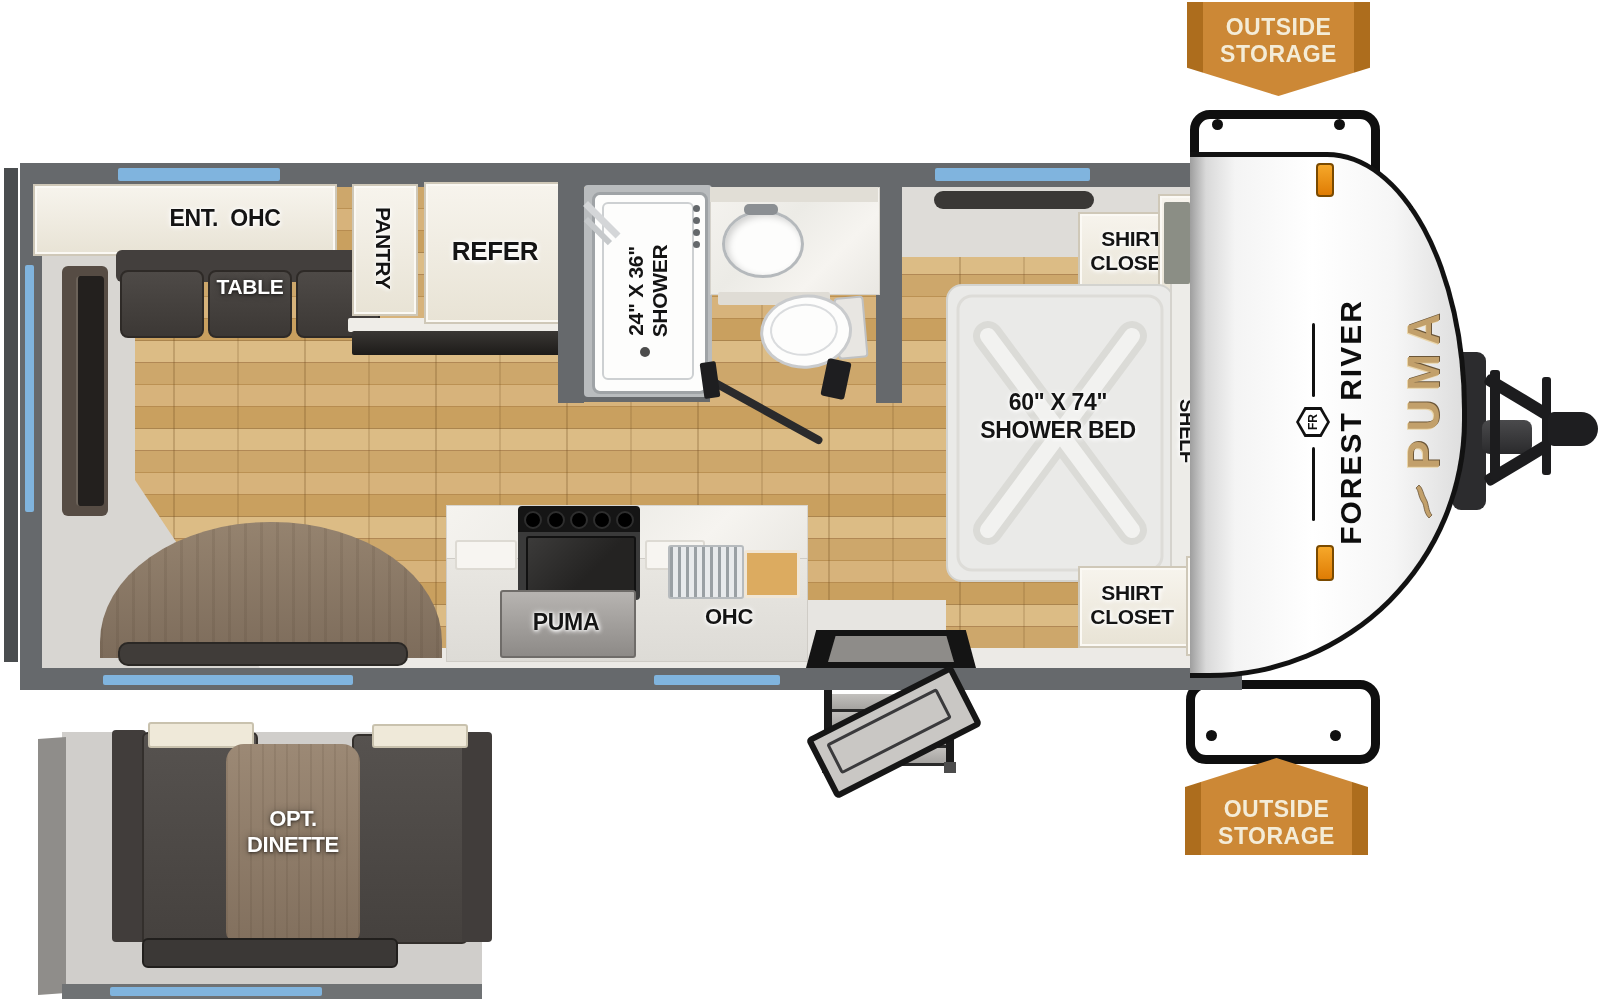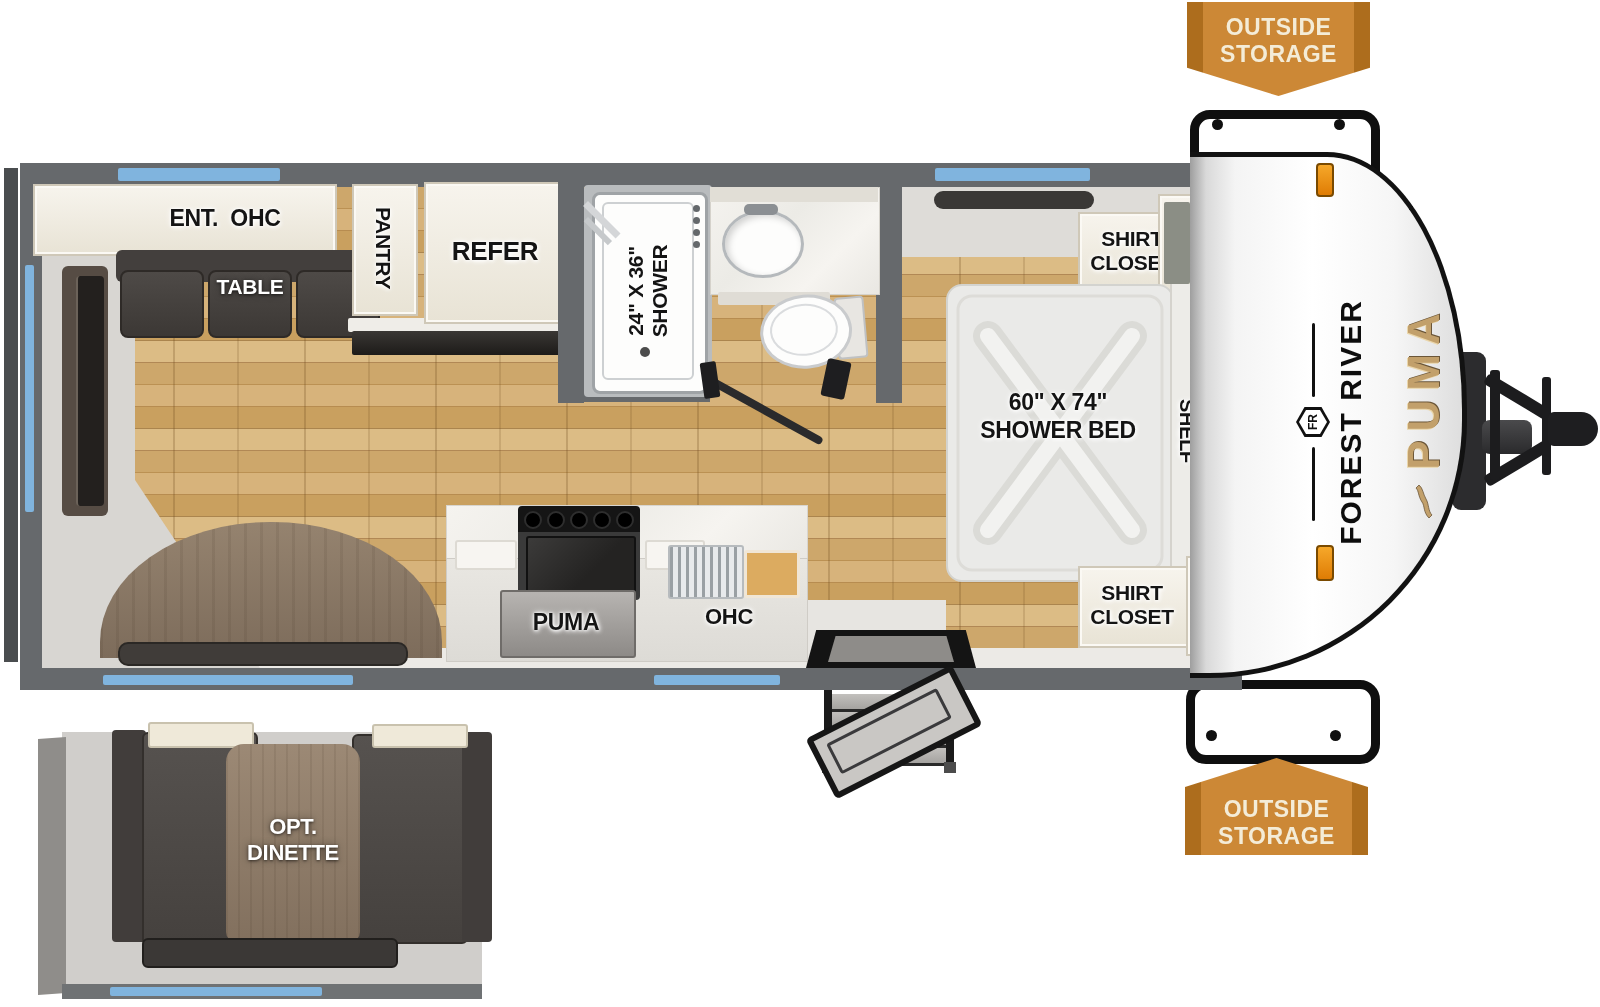--- a/index.html
+++ b/index.html
@@ -271,21 +271,21 @@
 
     <div style="position:absolute;left:84px;top:35px;width:34px;height:212px;background:#413d3b;border-radius:4px;"></div>
     <div style="position:absolute;left:114px;top:37px;width:112px;height:210px;background:linear-gradient(180deg,#56524f,#45413e);border:2px solid #332f2c;border-radius:6px;"></div>
     <div style="position:absolute;left:120px;top:27px;width:102px;height:22px;background:#efe9d9;border:2px solid #c9c2ae;border-radius:3px;"></div>
 
     <div style="position:absolute;left:324px;top:39px;width:112px;height:206px;background:linear-gradient(180deg,#56524f,#45413e);border:2px solid #332f2c;border-radius:6px;"></div>
     <div style="position:absolute;left:434px;top:37px;width:30px;height:210px;background:#413d3b;border-radius:4px;"></div>
     <div style="position:absolute;left:344px;top:29px;width:92px;height:20px;background:#efe9d9;border:2px solid #c9c2ae;border-radius:3px;"></div>
 
     <div style="position:absolute;left:198px;top:49px;width:134px;height:198px;border-radius:18px 18px 10px 10px;background:linear-gradient(180deg,#9c8975,#82705e);background-image:repeating-linear-gradient(90deg,rgba(60,45,30,.10) 0 2px,rgba(0,0,0,0) 2px 12px),linear-gradient(180deg,#9c8975,#82705e);"></div>
-    <div class="lb lbw" style="position:absolute;left:205px;top:115px;width:120px;height:60px;font-size:22px;line-height:1.2;">
+    <div class="lb lbw" style="position:absolute;left:205px;top:107px;width:120px;height:60px;font-size:22px;line-height:1.2;">
       <div style="display:flex;flex-direction:column;">
         <span>OPT.</span>
         <span>DINETTE</span>
       </div>
     </div>
     <div style="position:absolute;left:114px;top:243px;width:252px;height:26px;background:#3b3836;border:2px solid #211f1d;border-radius:6px;"></div>
   </div>
 
 </div>
 

